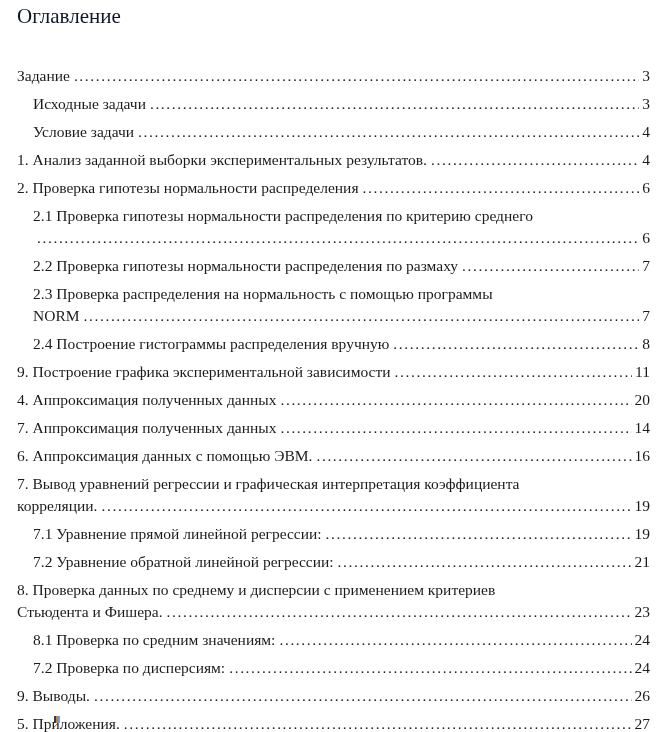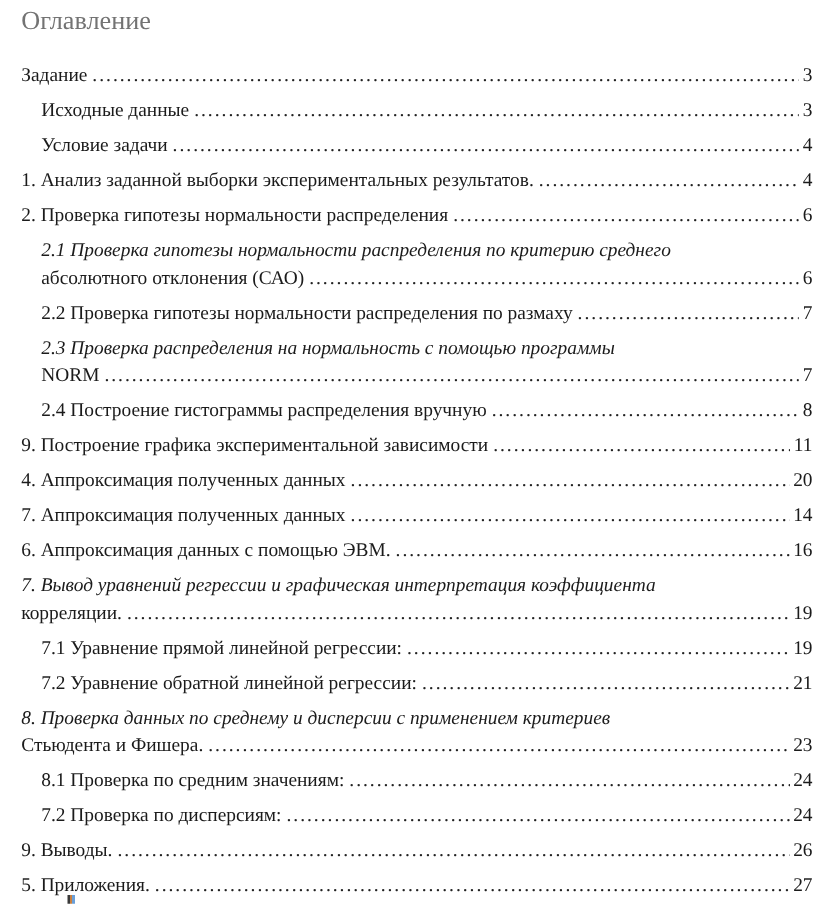--- a/index.html
+++ b/index.html
@@ -15,41 +15,40 @@
     font-family: "Liberation Serif", "DejaVu Serif", serif;
     color: #1b1b1b;
   }
   .doc {
     padding: 3px 16px 0 17px;
   }
   .doc-title {
     font-size: 21px;
     font-weight: normal;
     line-height: 26px;
-    margin: 0 0 21px 0;
-    color: #737373;
+    margin: 0 0 36px 0;
+    color: #0f172a;
   }
   .toc-list {
     margin: 0;
     padding: 0;
     list-style: none;
   }
   .entry {
     font-size: 15.5px;
     line-height: 22px;
     margin: 0 0 6px 0;
     cursor: pointer;
   }
   .entry.level-2 {
     padding-left: 16px;
   }
   .wrap-line {
     white-space: nowrap;
     overflow: hidden;
-    font-style: italic;
   }
   .line-last {
     display: flex;
     align-items: baseline;
   }
   .label {
     flex: 0 0 auto;
     white-space: nowrap;
   }
   .leader {
@@ -86,21 +85,21 @@
   <nav class="toc-list">
       <div class="entry level-1">
         <div class="line-last">
           <span class="label">Задание</span>
           <span class="leader">....................................................................................................................................................................................................................................................................</span>
           <span class="pagenum">3</span>
         </div>
       </div>
       <div class="entry level-2">
         <div class="line-last">
-          <span class="label">Исходные данные</span>
+          <span class="label">Исходные задачи</span>
           <span class="leader">....................................................................................................................................................................................................................................................................</span>
           <span class="pagenum">3</span>
         </div>
       </div>
       <div class="entry level-2">
         <div class="line-last">
           <span class="label">Условие задачи</span>
           <span class="leader">....................................................................................................................................................................................................................................................................</span>
           <span class="pagenum">4</span>
         </div>
@@ -115,21 +114,20 @@
       <div class="entry level-1">
         <div class="line-last">
           <span class="label">2. Проверка гипотезы нормальности распределения</span>
           <span class="leader">....................................................................................................................................................................................................................................................................</span>
           <span class="pagenum">6</span>
         </div>
       </div>
       <div class="entry level-2">
         <div class="wrap-line">2.1 Проверка гипотезы нормальности распределения по критерию среднего</div>
         <div class="line-last">
-          <span class="label">абсолютного отклонения (САО)</span>
           <span class="leader">....................................................................................................................................................................................................................................................................</span>
           <span class="pagenum">6</span>
         </div>
       </div>
       <div class="entry level-2">
         <div class="line-last">
           <span class="label">2.2 Проверка гипотезы нормальности распределения по размаху</span>
           <span class="leader">....................................................................................................................................................................................................................................................................</span>
           <span class="pagenum">7</span>
         </div>

